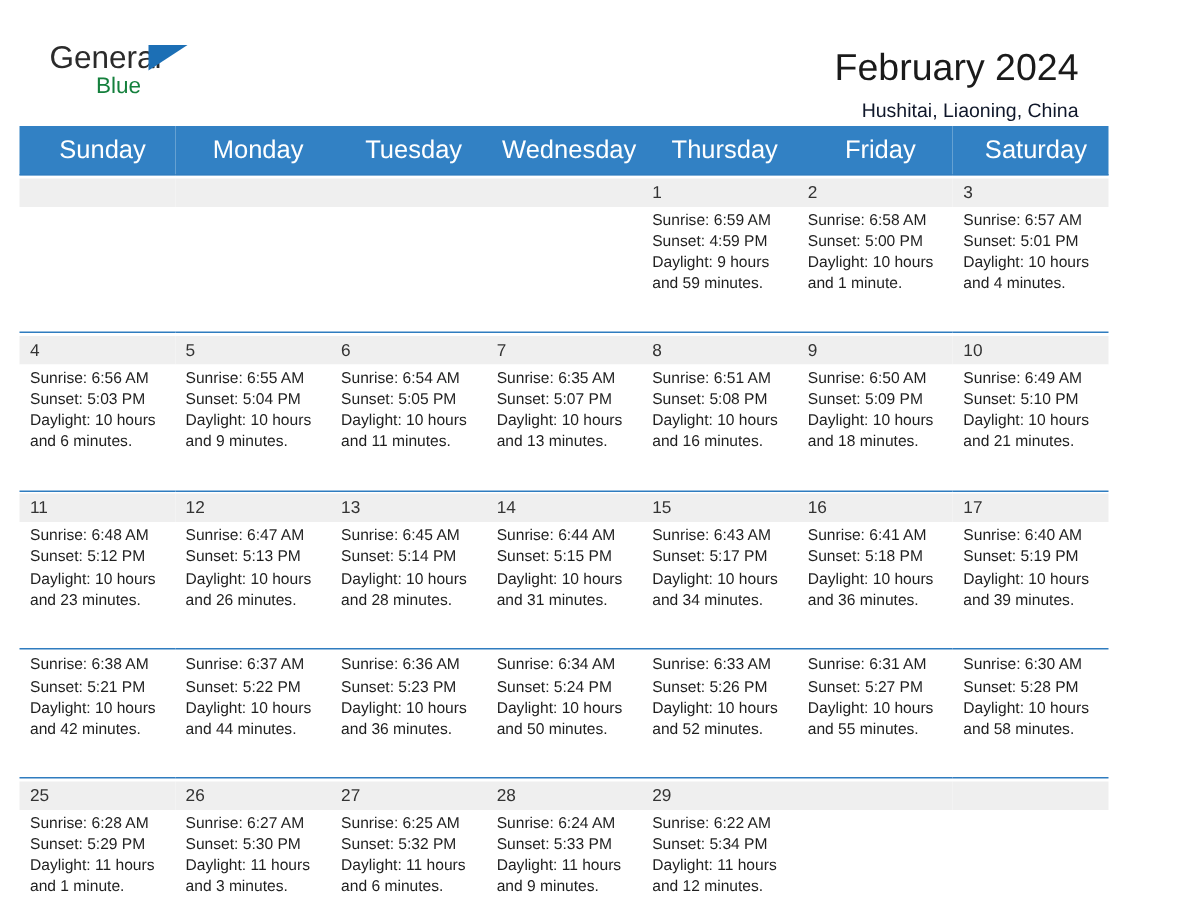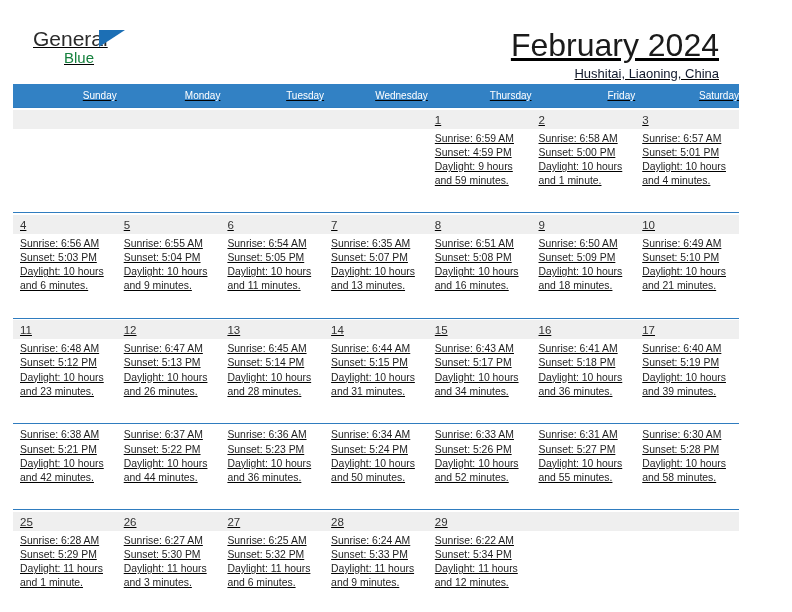--- a/index.html
+++ b/index.html
@@ -7,21 +7,20 @@
     width: 792px;
     height: 612px;
     background: #ffffff;
     font-family: "Liberation Sans", sans-serif;
   }
   .page {
     position: relative;
     width: 752px;
     height: 612px;
     padding: 0;
-    text-decoration: underline;
   }
 
   
   .header {
     display: flex;
     align-items: flex-start;
     justify-content: space-between;
     padding: 28px 33px 0 33px;
     height: 76px;
   }
@@ -53,21 +52,21 @@
     width: 0;
     height: 0;
     border-left: 26px solid #1c6fb5;
     border-bottom: 17px solid transparent;
   }
   .title-block {
     text-align: right;
     padding-top: 2px;
   }
   .cal-title {
-    font-size: 32px;
+    font-size: 25px;
     color: #1a1a1a;
     font-weight: normal;
     line-height: 30px;
   }
   .cal-subtitle {
     font-size: 13px;
     color: #0f172a;
     line-height: 20px;
     margin-top: 4px;
   }
@@ -75,23 +74,23 @@
   
   .calendar {
     width: 726px;
     margin: 8px auto 0 auto;
     border-collapse: collapse;
     table-layout: fixed;
   }
   .calendar th {
     background: #3281c4;
     color: #ffffff;
-    font-size: 10px;
+    font-size: 17px;
     font-weight: normal;
-    text-align: right;
+    text-align: center;
     padding: 6px 0 6px 7px;
     height: 22px;
   }
   .week-sep td {
     padding: 0;
     height: 2px;
     background: #ffffff;
     border-top: 1.6px solid #2f7cbf;
   }
   .daynum-row td {

